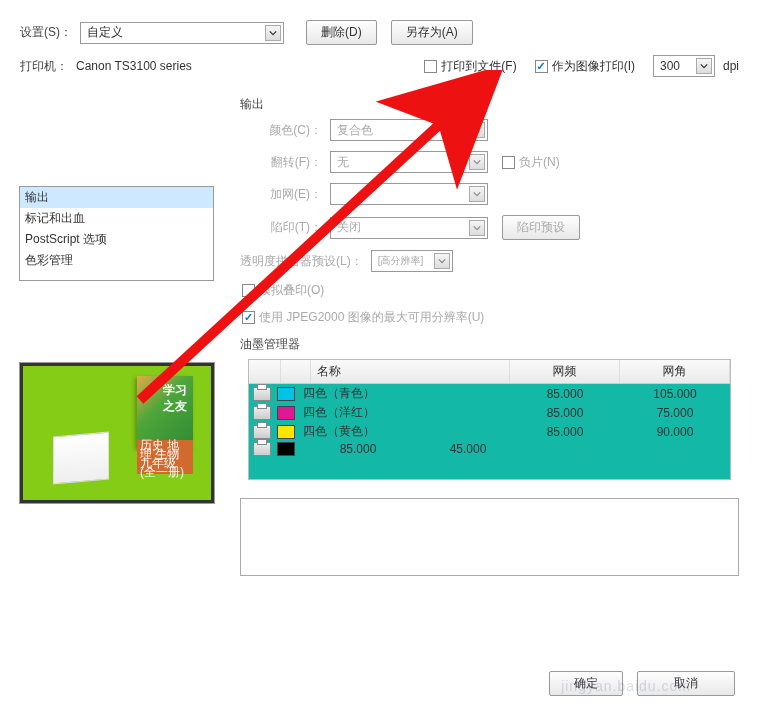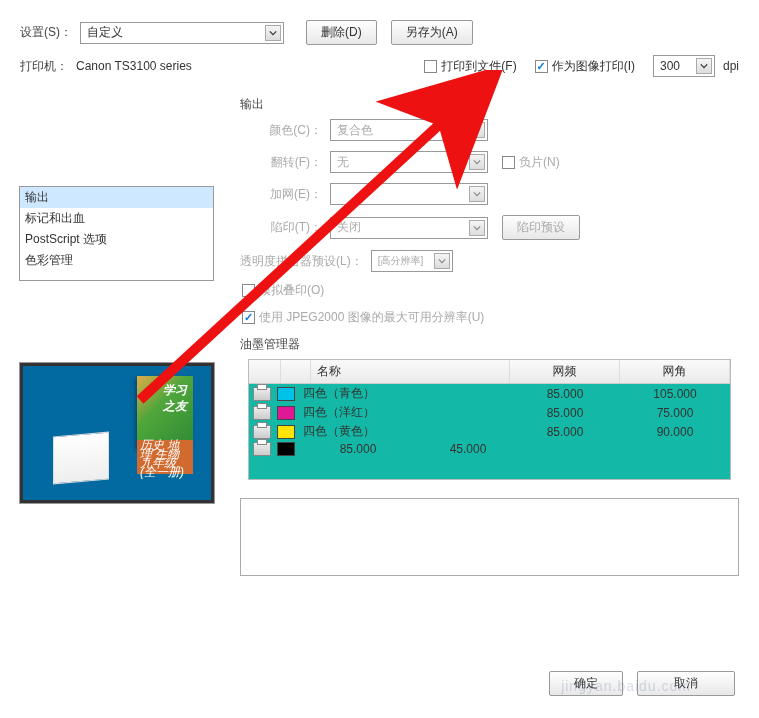--- a/index.html
+++ b/index.html
@@ -11,21 +11,21 @@
 .combo-arrow svg { width: 8px; height: 8px; }
 .btn { border: 1px solid #999; background: linear-gradient(#fefefe,#e8e8e8); padding: 3px 14px; border-radius: 2px; cursor: pointer; color: #333; }
 .btn.disabled { color: #aaa; }
 .checkbox { width: 13px; height: 13px; border: 1px solid #888; background: #fff; display: inline-flex; align-items: center; justify-content: center; margin-right: 4px; flex-shrink: 0; }
 .checkbox.checked::after { content: "✓"; color: #0a7cd5; font-weight: bold; font-size: 11px; line-height: 1; }
 .disabled-text { color: #aaa; }
 .side-list { position: absolute; left: 19px; top: 186px; width: 195px; height: 95px; border: 1px solid #999; background: #fff; }
 .side-list div { padding: 2px 5px; }
 .side-list .sel { background: #cde8ff; }
 .preview-wrap { position: absolute; left: 19px; top: 362px; width: 196px; height: 142px; border: 1px solid #999; background: #333; padding: 3px; }
-.preview-inner { background: #0369a1; width: 100%; height: 100%; position: relative; overflow: hidden; font-style: italic; }
+.preview-inner { background: #84cc16; width: 100%; height: 100%; position: relative; overflow: hidden; }
 .book { position: absolute; right: 18px; top: 10px; width: 56px; height: 72px; background: linear-gradient(135deg,#e0ac49,#4fa63b 40%,#2f8a33); box-shadow: -2px 2px 4px rgba(0,0,0,.3); }
 .book-text { position: absolute; right: 6px; top: 6px; color: #fff; font-weight: bold; font-size: 14px; line-height: 16px; }
 .book-label { position: absolute; right: 18px; bottom: 26px; width: 56px; height: 34px; background: #d06a2f; color: #fff; font-size: 8px; padding: 1px 3px; line-height: 9px; }
 .box { position: absolute; left: 30px; bottom: 18px; width: 56px; height: 48px; background: linear-gradient(#fff,#eee); border: 1px solid #ddd; transform: skewY(-5deg); }
 .right-panel { position: absolute; left: 240px; top: 92px; right: 20px; }
 .section-title { color: #444; margin: 4px 0 6px 0; }
 .form-row { display: flex; align-items: center; margin-bottom: 10px; }
 .form-label { width: 82px; text-align: right; margin-right: 8px; }
 .combo.wide { width: 158px; }
 .input { border: 1px solid #999; background: #fff; height: 22px; padding: 0 6px; display: flex; align-items: center; }

